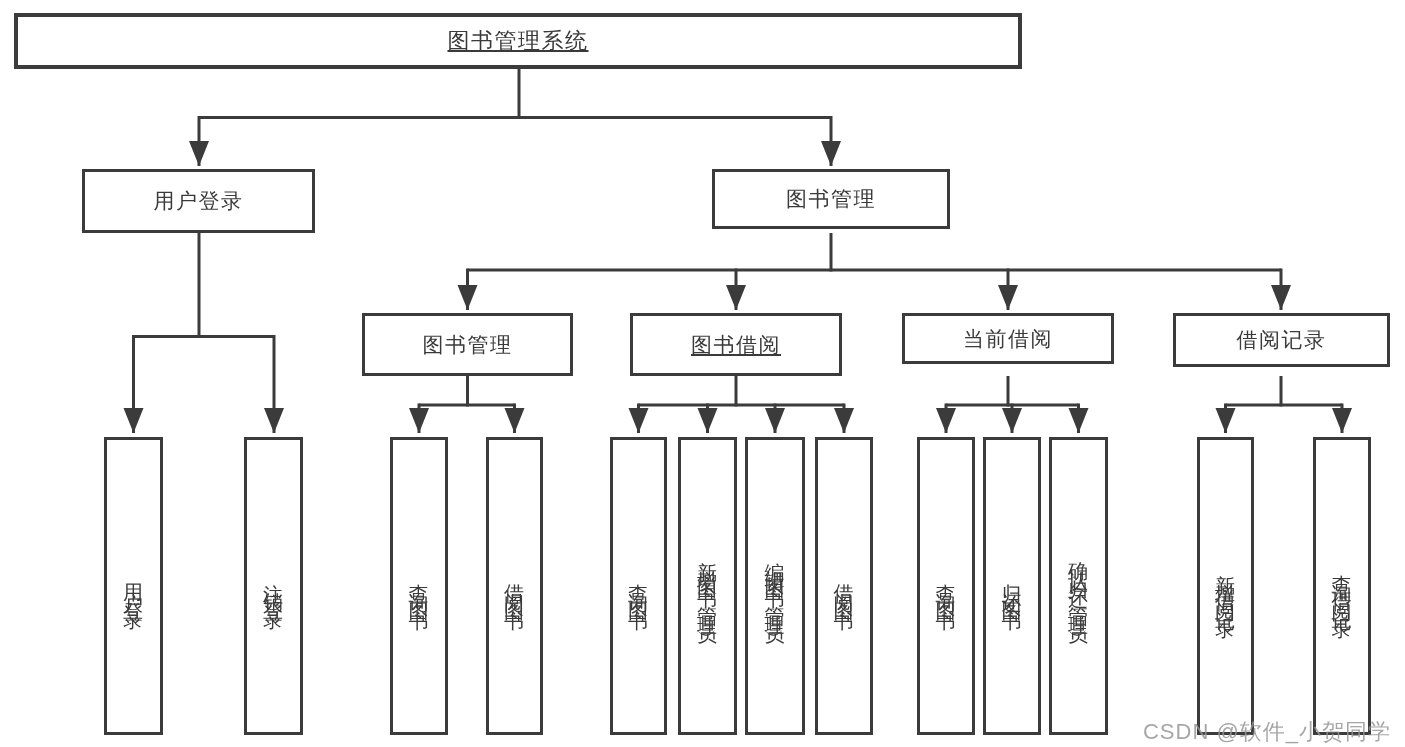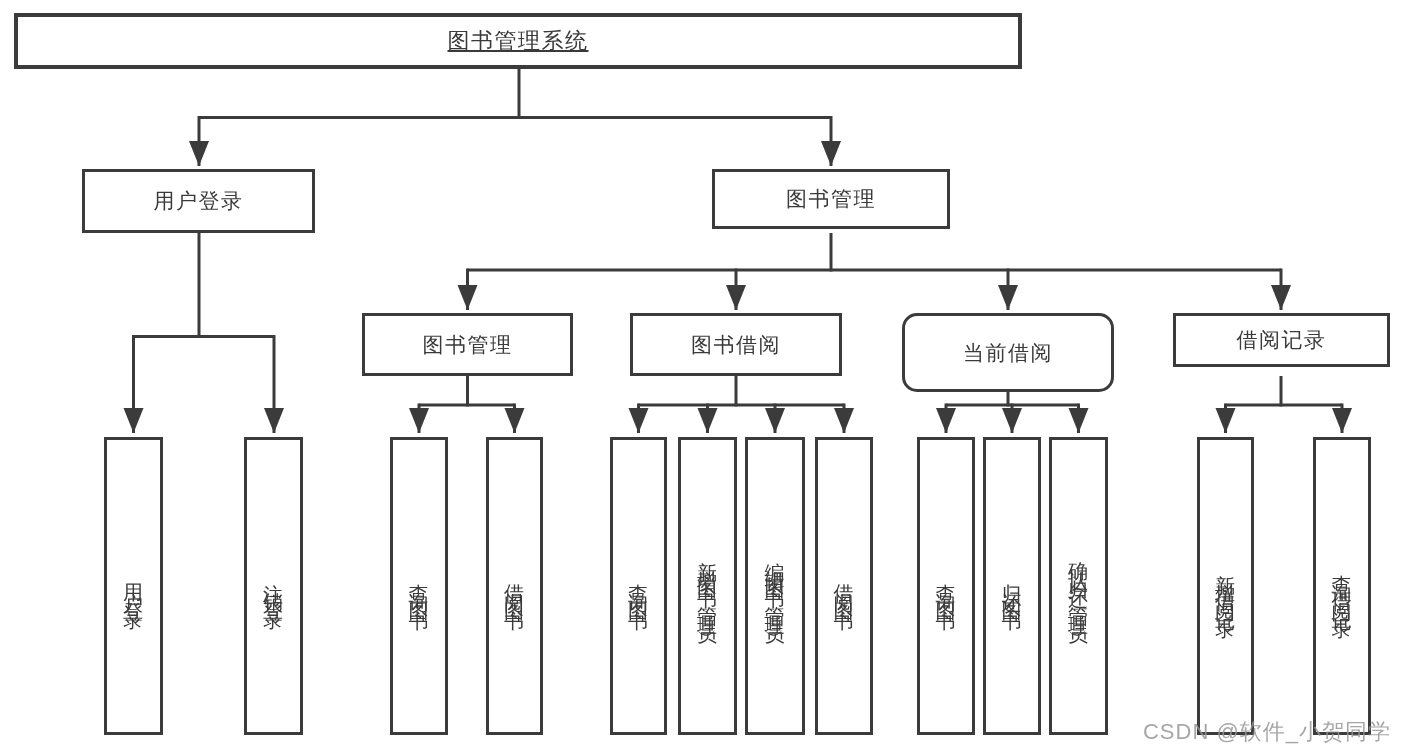--- a/index.html
+++ b/index.html
@@ -115,24 +115,24 @@
   <div class="box" style="left:82px; top:169px; width:233px; height:64px;">
     <span class="hlabel">用户登录</span>
   </div>
   <div class="box" style="left:712px; top:169px; width:238px; height:60px;">
     <span class="hlabel">图书管理</span>
   </div>
 
   <div class="box" style="left:362px; top:313px; width:211px; height:63px;">
     <span class="hlabel">图书管理</span>
   </div>
-  <div class="box" style="left:630px; top:313px; width:212px; height:63px;">
+  <div class="box" style="left:630px; top:313px; width:212px; height:63px;text-decoration:underline;">
     <span class="hlabel">图书借阅</span>
   </div>
-  <div class="box" style="left:902px; top:313px; width:212px; height:79px;border-radius:15px;">
+  <div class="box" style="left:902px; top:313px; width:212px; height:51px;">
     <span class="hlabel">当前借阅</span>
   </div>
   <div class="box" style="left:1173px; top:313px; width:217px; height:54px;">
     <span class="hlabel">借阅记录</span>
   </div>
 
   <div class="box" style="left:104px; top:437px; width:59px; height:298px;">
     <span class="vlabel">用户登录</span>
   </div>
   <div class="box" style="left:244px; top:437px; width:59px; height:298px;">

